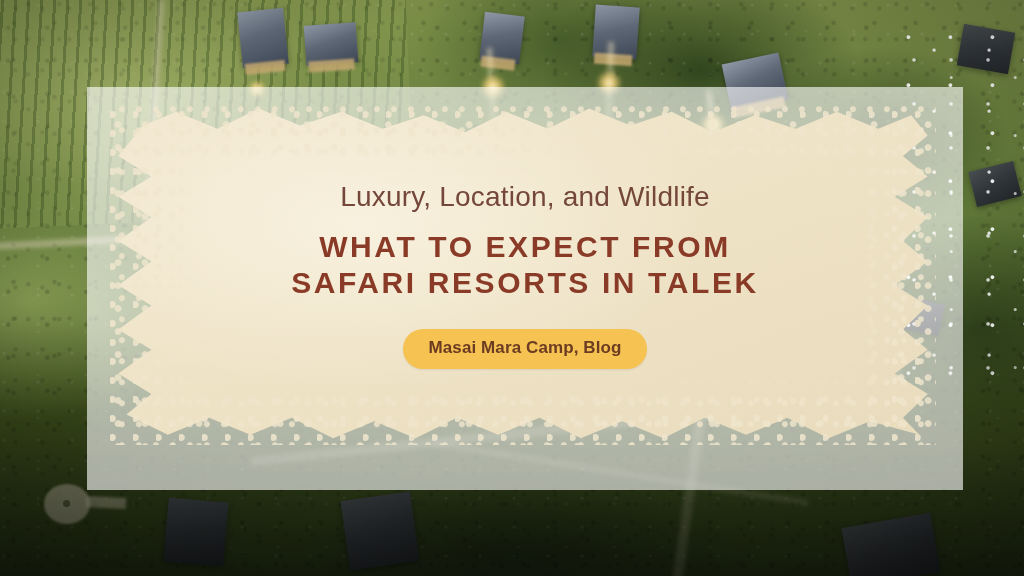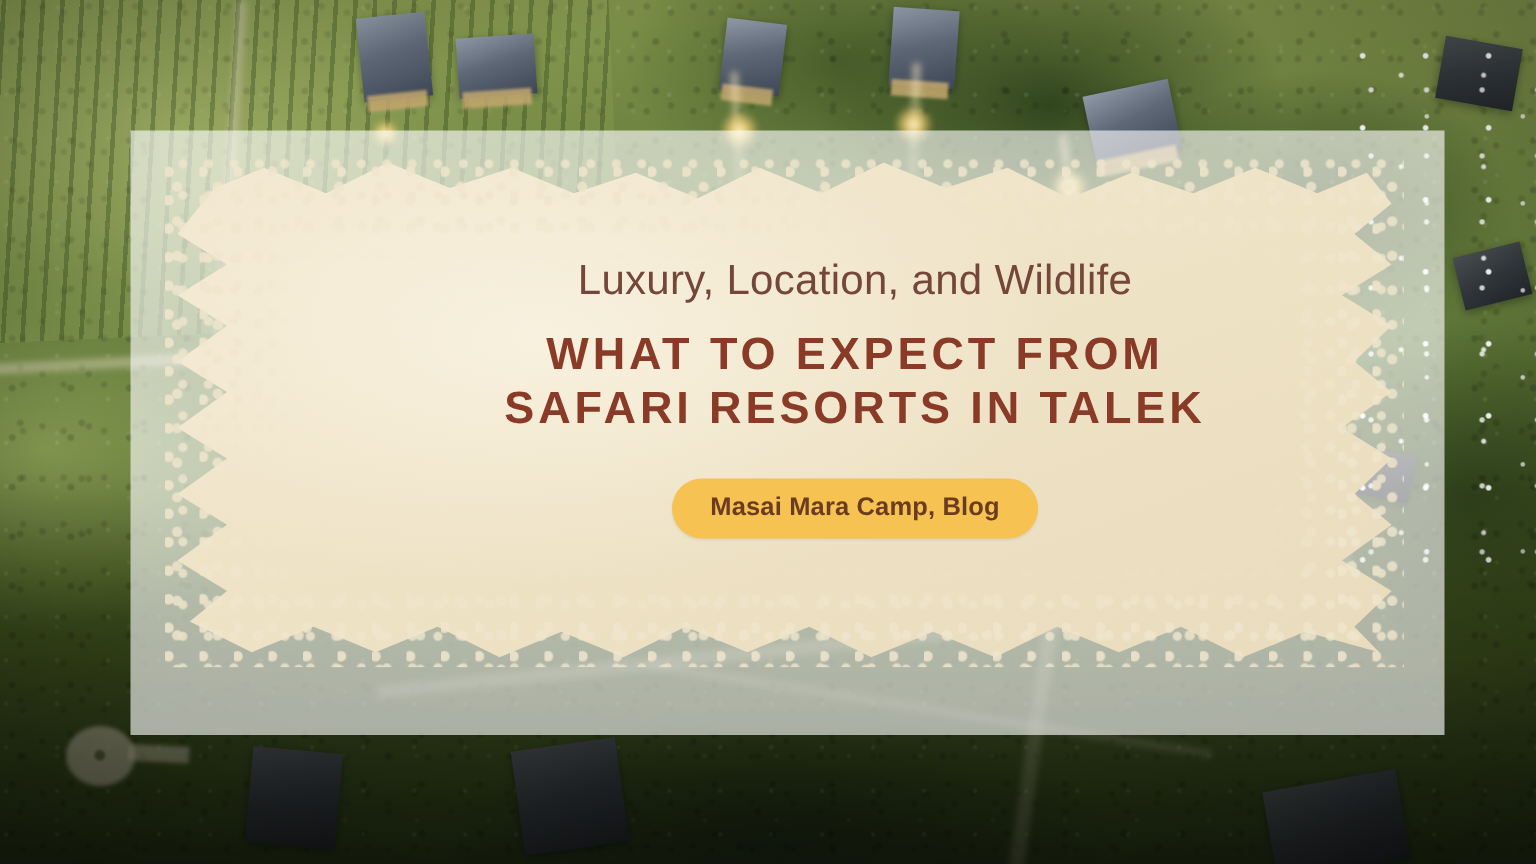--- a/index.html
+++ b/index.html
@@ -220,27 +220,26 @@
     -webkit-mask-composite: source-over;
     mask-image:
       linear-gradient(90deg, #000 0, #000 5%, transparent 11%, transparent 89%, #000 95%, #000 100%),
       linear-gradient(180deg, #000 0, #000 10%, transparent 20%, transparent 80%, #000 90%, #000 100%);
     opacity: .9;
   }
 
   
   .content {
     position: absolute;
-    left: 87px; top: 95px;
+    left: 87px; top: 105px;
     width: 876px; height: 340px;
     display: flex;
     flex-direction: column;
     align-items: center;
     justify-content: center;
-    padding-left: 45px;
   }
   .subtitle {
     font-size: 28px;
     font-weight: 400;
     color: #74473a;
     letter-spacing: .2px;
     margin: 0 0 16px 0;
     white-space: nowrap;
   }
   .title {

